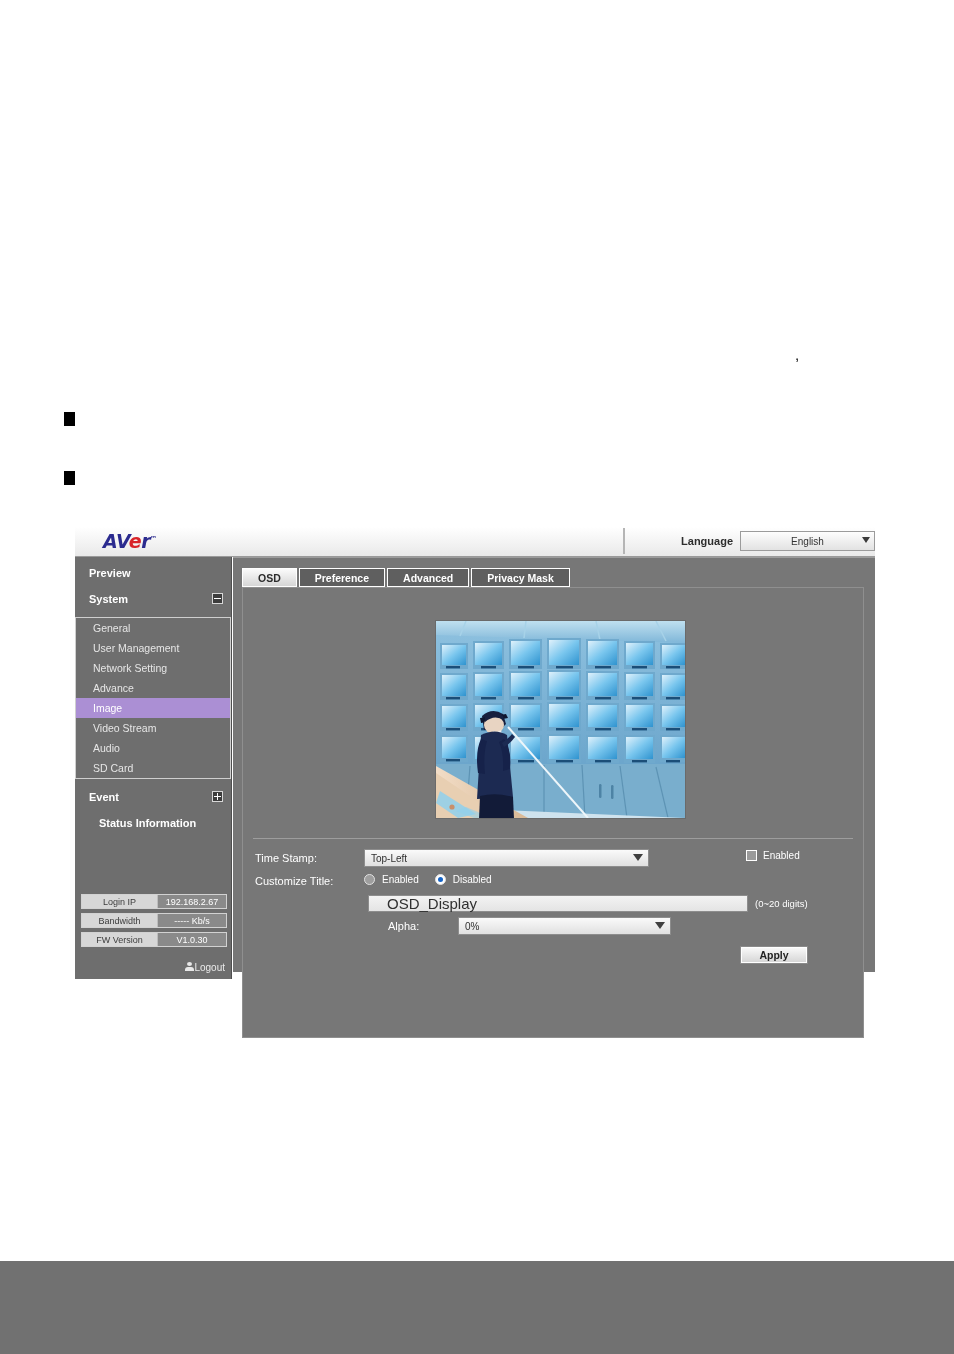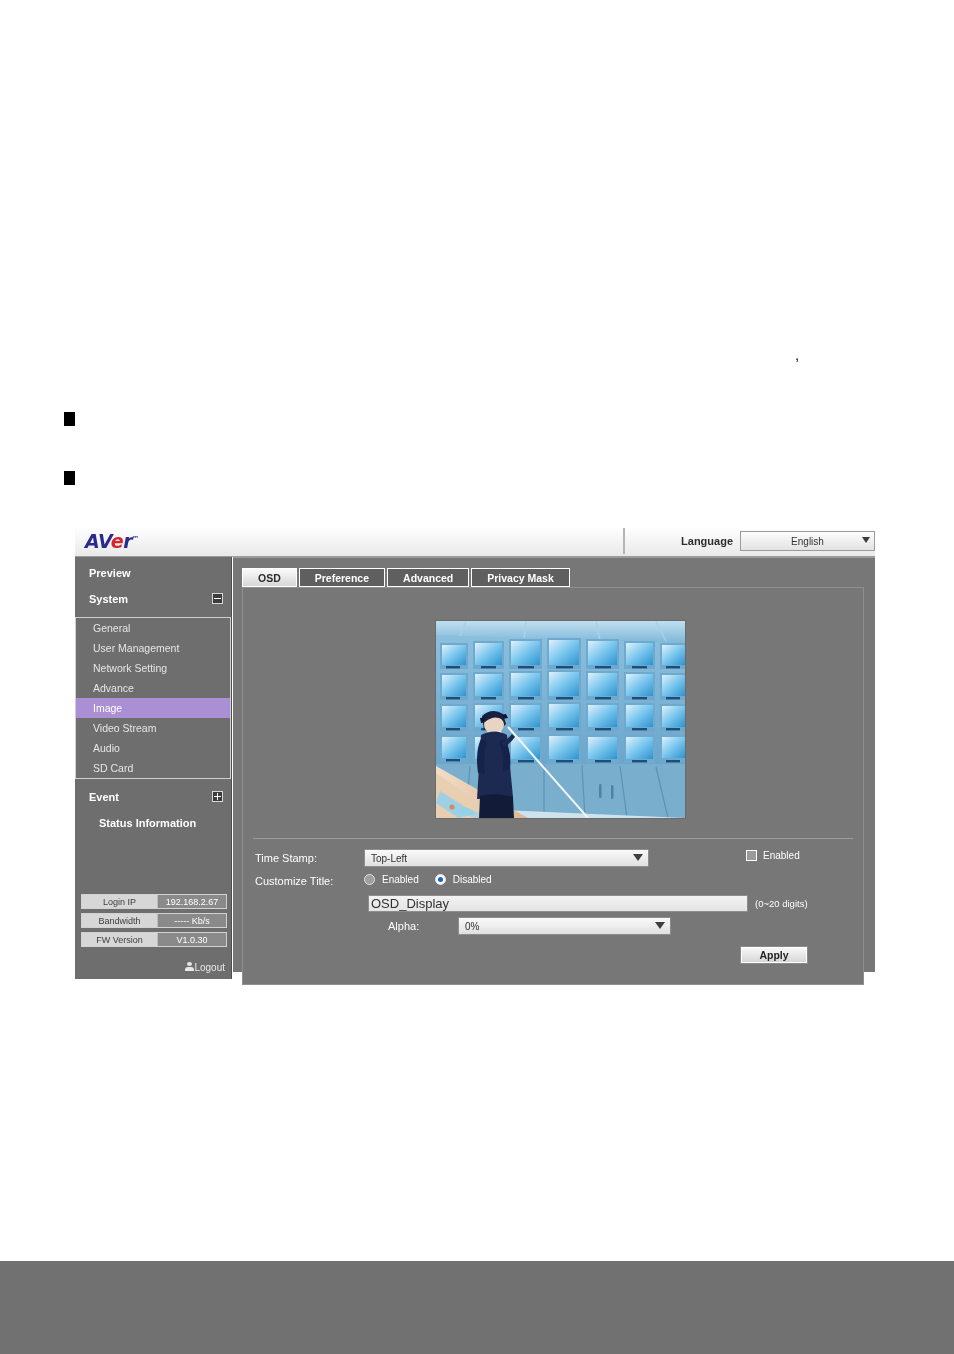--- a/index.html
+++ b/index.html
@@ -57,21 +57,21 @@
     position: absolute;
     left: 0; top: 0;
     width: 800px;
     height: 30px;
     background: linear-gradient(#ffffff, #e9e9e9);
     border-bottom: 1px solid #9a9a9a;
     box-sizing: border-box;
   }
   #aver-logo {
     position: absolute;
-    left: 10px;
+    left: 28px;
     top: 3px;
     font-size: 19px;
     font-weight: bold;
     font-style: italic;
     letter-spacing: -0.5px;
     font-family: "DejaVu Sans", sans-serif;
   }
   #aver-logo .c1 { color: #2b2b8f; }
   #aver-logo .c2 { color: #d8232a; }
   #aver-logo .tm {
@@ -297,21 +297,21 @@
     color: #2b2b2b;
     border: 1px solid #ffffff;
   }
 
   
   #inner-panel {
     position: absolute;
     left: 9px;
     top: 29px;
     width: 622px;
-    height: 398px;
+    height: 451px;
     border: 1px solid #8f8f8f;
     box-sizing: border-box;
     background: #777777;
   }
 
   
   #video-preview {
     position: absolute;
     left: 192px;
     top: 32px;
@@ -429,22 +429,22 @@
     position: absolute;
     left: 125px;
     top: 307px;
     width: 380px;
     height: 17px;
     background: linear-gradient(#f3f3f3, #e4e4e4);
     border: 1px solid #8d8d8d;
     box-sizing: border-box;
     display: flex;
     align-items: center;
-    padding-left: 2px;
-    font-size: 13px;
+    padding-left: 18px;
+    font-size: 15px;
     color: #303030;
   }
   #hint-digits {
     position: absolute;
     left: 512px;
     top: 310px;
     font-size: 9.5px;
     color: #ffffff;
     white-space: nowrap;
   }

